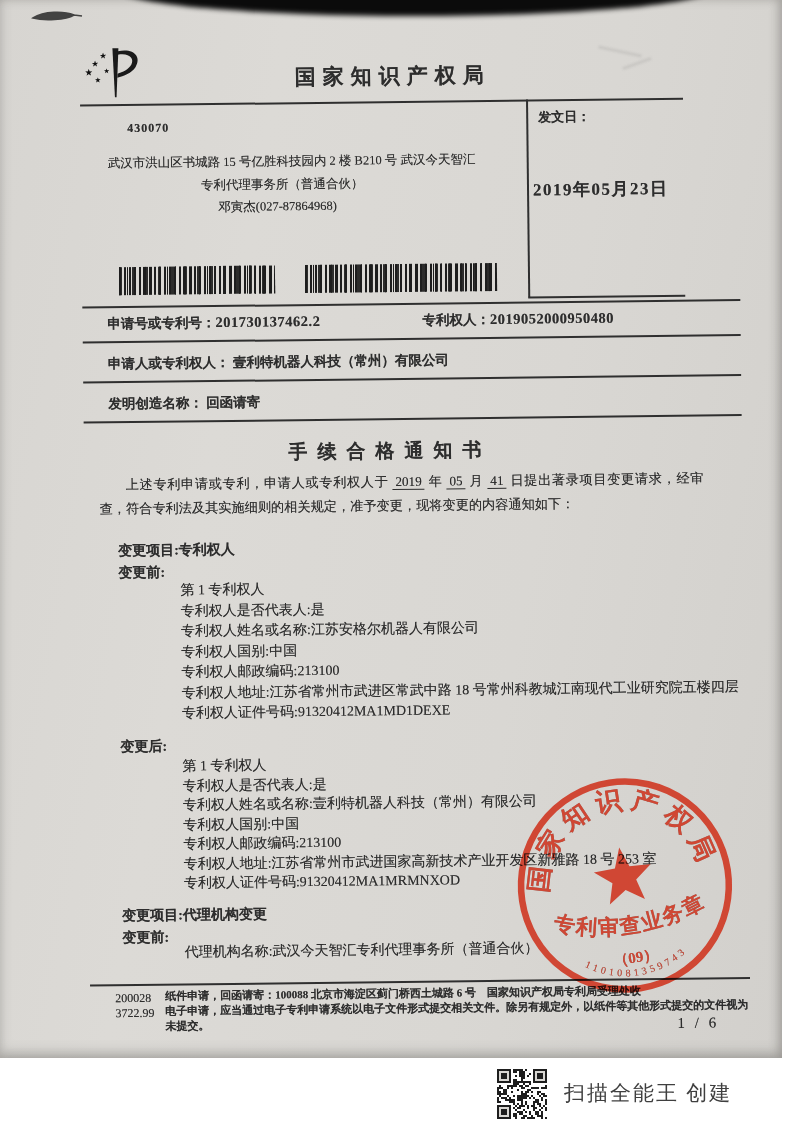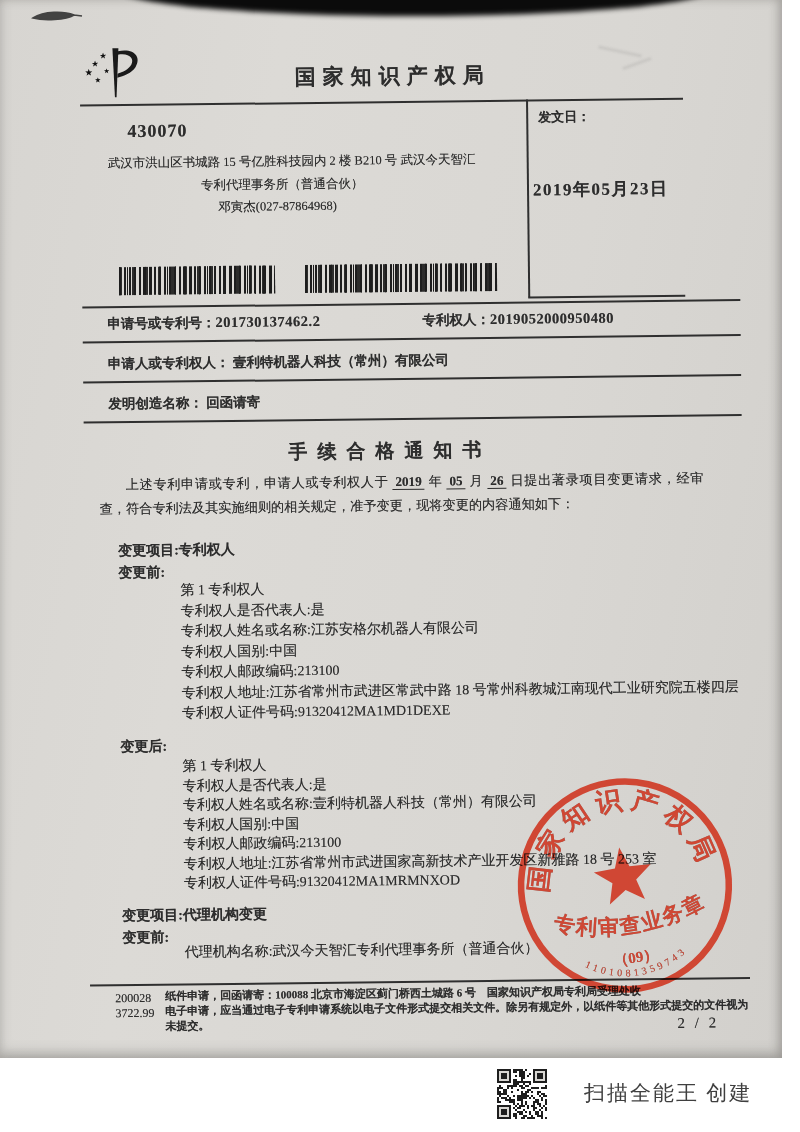--- a/index.html
+++ b/index.html
@@ -19,21 +19,21 @@
 
   .content { position:absolute; left:0; top:0; width:800px; height:1132px;
     transform:rotate(-0.65deg); transform-origin:400px 540px;
     color:#2d2d2d; text-shadow:0 0 .6px rgba(45,45,45,.55); }
 
   .abs { position:absolute; white-space:nowrap; }
   .rule { position:absolute; background:#2f2f2f; height:1.6px; }
   .vrule { position:absolute; background:#2f2f2f; width:1.6px; }
 
   .org-title { left:300px; top:62px; font-size:21px; font-weight:bold; letter-spacing:7px; }
-  .postcode { left:132px; top:118px; font-size:18px; font-weight:bold; letter-spacing:1px; }
+  .postcode { left:132px; top:118px; font-size:12px; font-weight:bold; letter-spacing:1px; }
   .addr1 { left:112px; top:152px; font-size:12.5px; font-weight:500; }
   .addr2 { left:205px; top:175px; font-size:12.5px; font-weight:500; }
   .addr3 { left:222px; top:197px; font-size:12.5px; font-weight:500; }
   .issue-label { left:543px; top:110px; font-size:13px; font-weight:600; }
   .issue-date { left:537px; top:180px; font-size:17px; font-weight:bold; letter-spacing:1.5px; }
 
   .barcode { position:absolute; top:264px; height:28px;
     background:
       repeating-linear-gradient(90deg,#1d1d1d 0 2px,transparent 2px 5px),
       repeating-linear-gradient(90deg,#1d1d1d 0 1px,transparent 1px 8px),
@@ -44,37 +44,37 @@
 
   .fieldrow { font-size:13.5px; font-weight:600; }
   .fieldrow b { font-weight:bold; font-size:14.5px; letter-spacing:.5px; }
 
   .doc-title { left:0; top:438px; width:782px; text-align:center;
     font-size:19px; font-weight:bold; letter-spacing:10px; }
 
   .para { position:absolute; left:100px; top:470px; width:604px;
     font-size:13.2px; font-weight:500; line-height:1.78; text-align:justify;
     text-indent:2em; white-space:normal; }
-  .u { border-bottom:1px solid #2d2d2d; padding:0 3px;font-weight:bold; }
+  .u { border-bottom:1px solid #2d2d2d; padding:0 3px; }
 
   .body-line { font-size:14px; font-weight:500; }
   .sect { font-size:14px; font-weight:600; }
 
   .footer-note { position:absolute; left:160px; top:986px; width:592px;
     font-size:11px; font-weight:600; line-height:1.35; white-space:normal; }
   .form-info { font-size:12px; font-weight:500; }
   .page-no { left:672px; top:1018px; font-size:15px; letter-spacing:3px; font-weight:500; }
 
   .seal { position:absolute; left:505px; top:772px; width:232px; height:232px;
     transform:rotate(-8deg); mix-blend-mode:multiply; opacity:.92; }
 
   .logo { position:absolute; left:88px; top:42px; }
 
   .qr { position:absolute; left:497px; top:1068px; width:50px; height:52px; }
-  .scan-credit { position:absolute; left:584px; top:1079px; font-size:21px;
+  .scan-credit { position:absolute; left:564px; top:1079px; font-size:21px;
     color:#3f3f3f; font-weight:500; letter-spacing:2px;
     font-family:"Liberation Serif","DejaVu Serif",serif; }
 </style>
 </head>
 <body>
 
 <div class="paper">
   <div class="top-shadow"></div>
 
   <svg class="corner-mark" width="80" height="18" viewBox="0 0 80 18">
@@ -131,21 +131,21 @@
     <div class="rule" style="left:85px; top:418px; width:658px; height:1.8px;"></div>
 
     <div class="abs doc-title">手续合格通知书</div>
 
     <div class="para">
       <span>上述专利申请或专利，申请人或专利权人于</span>
       <span class="u">2019</span>
       <span>年</span>
       <span class="u">05</span>
       <span>月</span>
-      <span class="u">26</span>
+      <span class="u">41</span>
       <span>日提出著录项目变更请求，经审查，符合专利法及其实施细则的相关规定，准予变更，现将变更的内容通知如下：</span>
     </div>
 
     <div class="abs sect" style="left:118px; top:539px;">变更项目:专利权人</div>
     <div class="abs sect" style="left:118px; top:561px;">变更前:</div>
 
     <div class="abs body-line" style="left:180px; top:579px;">第 1 专利权人</div>
     <div class="abs body-line" style="left:180px; top:599.5px;">专利权人是否代表人:是</div>
     <div class="abs body-line" style="left:180px; top:620px;">专利权人姓名或名称:江苏安格尔机器人有限公司</div>
     <div class="abs body-line" style="left:180px; top:640.5px;">专利权人国别:中国</div>
@@ -166,21 +166,21 @@
     <div class="abs sect" style="left:118px; top:926px;">变更前:</div>
     <div class="abs body-line" style="left:180px; top:941px;">代理机构名称:武汉今天智汇专利代理事务所（普通合伙）</div>
 
     <div class="rule" style="left:85px; top:981px; width:660px; height:2px;"></div>
     <div class="abs form-info" style="left:110px; top:988px;">200028</div>
     <div class="abs form-info" style="left:110px; top:1003px;">3722.99</div>
     <div class="footer-note">
       <div>纸件申请，回函请寄：100088 北京市海淀区蓟门桥西土城路 6 号　国家知识产权局专利局受理处收</div>
       <div>电子申请，应当通过电子专利申请系统以电子文件形式提交相关文件。除另有规定外，以纸件等其他形式提交的文件视为未提交。</div>
     </div>
-    <div class="abs page-no">2 / 2</div>
+    <div class="abs page-no">1 / 6</div>
 
     <svg class="seal" viewBox="0 0 230 230">
       <circle cx="115" cy="115" r="103" fill="none" stroke="#cf3a26" stroke-width="6.5"></circle>
       <defs>
         <path id="sealTopArc" d="M 39,115 A 76 76 0 1 1 191,115" fill="none"></path>
         <path id="sealBannerArc" d="M 34,146 Q 115,178 196,146" fill="none"></path>
         <path id="sealCodeArc" d="M 33.4,153 A 90 90 0 0 0 196.6,153" fill="none"></path>
       </defs>
       <text font-size="26" font-weight="bold" fill="#cf3a26" letter-spacing="7">
         <textPath href="#sealTopArc" startOffset="50%" text-anchor="middle">国家知识产权局</textPath>

